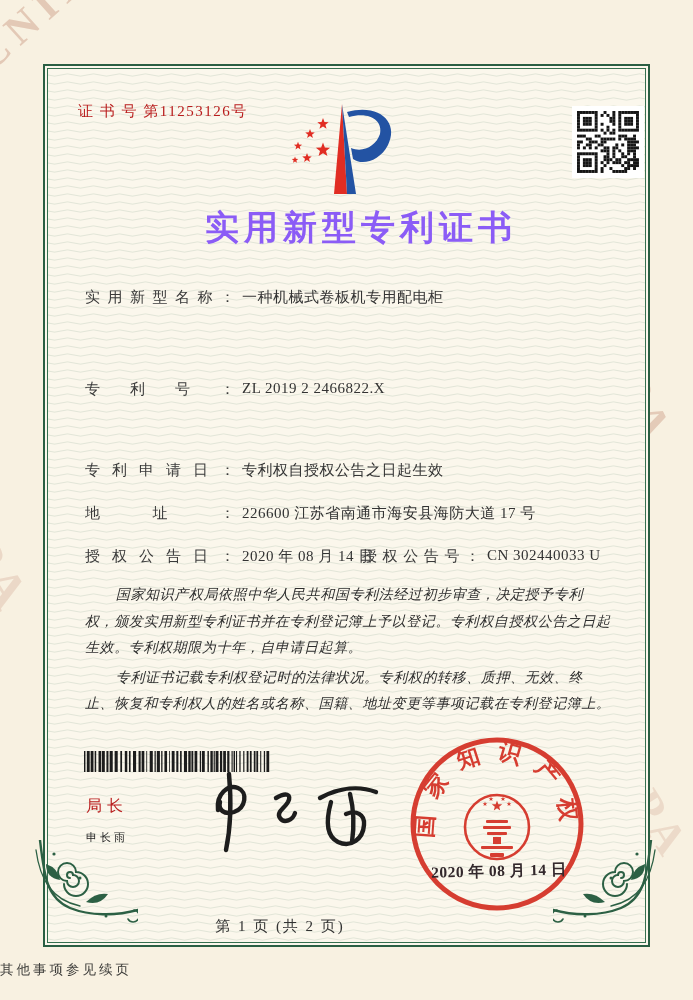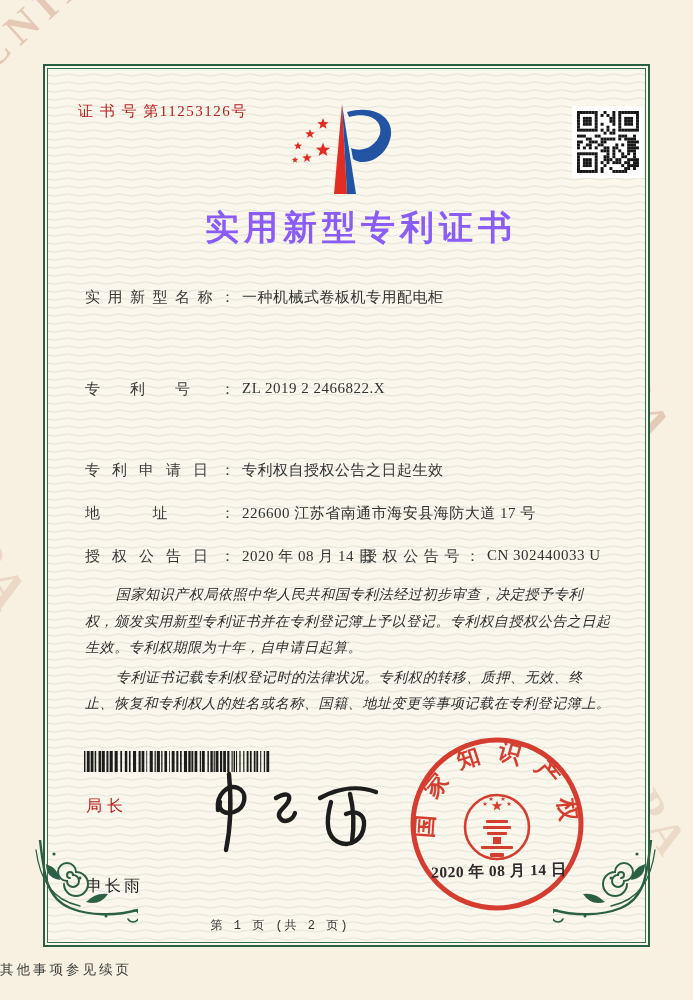--- a/index.html
+++ b/index.html
@@ -46,29 +46,29 @@
   }
   .fvalue{margin-left:7px;letter-spacing:.5px;color:#333;font-family:Liberation Serif, serif;}
   .fgroup2{position:absolute;left:277px;top:0;white-space:nowrap;}
   .fgroup2 .flabel{width:118px;}
   .body-text{
     position:absolute;left:85px;top:582px;width:527px;
     font-size:14px;line-height:1.9;color:#2e2e2e;letter-spacing:.6px;font-style:italic;
   }
   .body-text p{margin:0 0 3px 0;text-indent:2.2em;}
   .director-title{position:absolute;left:86px;top:796px;font-size:16px;letter-spacing:5px;color:#b91c1c;}
-  .director-name{position:absolute;left:86px;top:876px;font-size:16px;letter-spacing:3px;color:#222;}
+  .director-name{position:absolute;left:86px;top:830px;font-size:11px;letter-spacing:3px;color:#222;}
   .seal-date{
     position:absolute;left:417px;top:861px;width:164px;text-align:center;
     font-size:15.5px;font-weight:bold;color:#33282c;letter-spacing:.5px;
     transform:rotate(-1.5deg);z-index:6;
   }
   .page-info{
     position:absolute;left:0;top:917px;width:560px;text-align:center;
-    font-size:12px;letter-spacing:2px;color:#333;font-family:Liberation Mono, monospace;
+    font-size:15px;letter-spacing:2px;color:#333;
   }
   .cont-note{
     position:absolute;left:0;top:961px;width:693px;
     font-size:13.5px;letter-spacing:3px;color:#3d3d3a;z-index:3;
   }
   .orn{position:absolute;z-index:4;}
   .seal-wrap{position:absolute;left:407px;top:734px;width:180px;height:180px;z-index:5;opacity:.93;}
   .qr{position:absolute;left:572px;top:106px;width:72px;height:72px;}
   .logo{position:absolute;left:283px;top:100px;width:122px;height:99px;}
   .barcode{position:absolute;left:84px;top:751px;width:186px;height:21px;}

